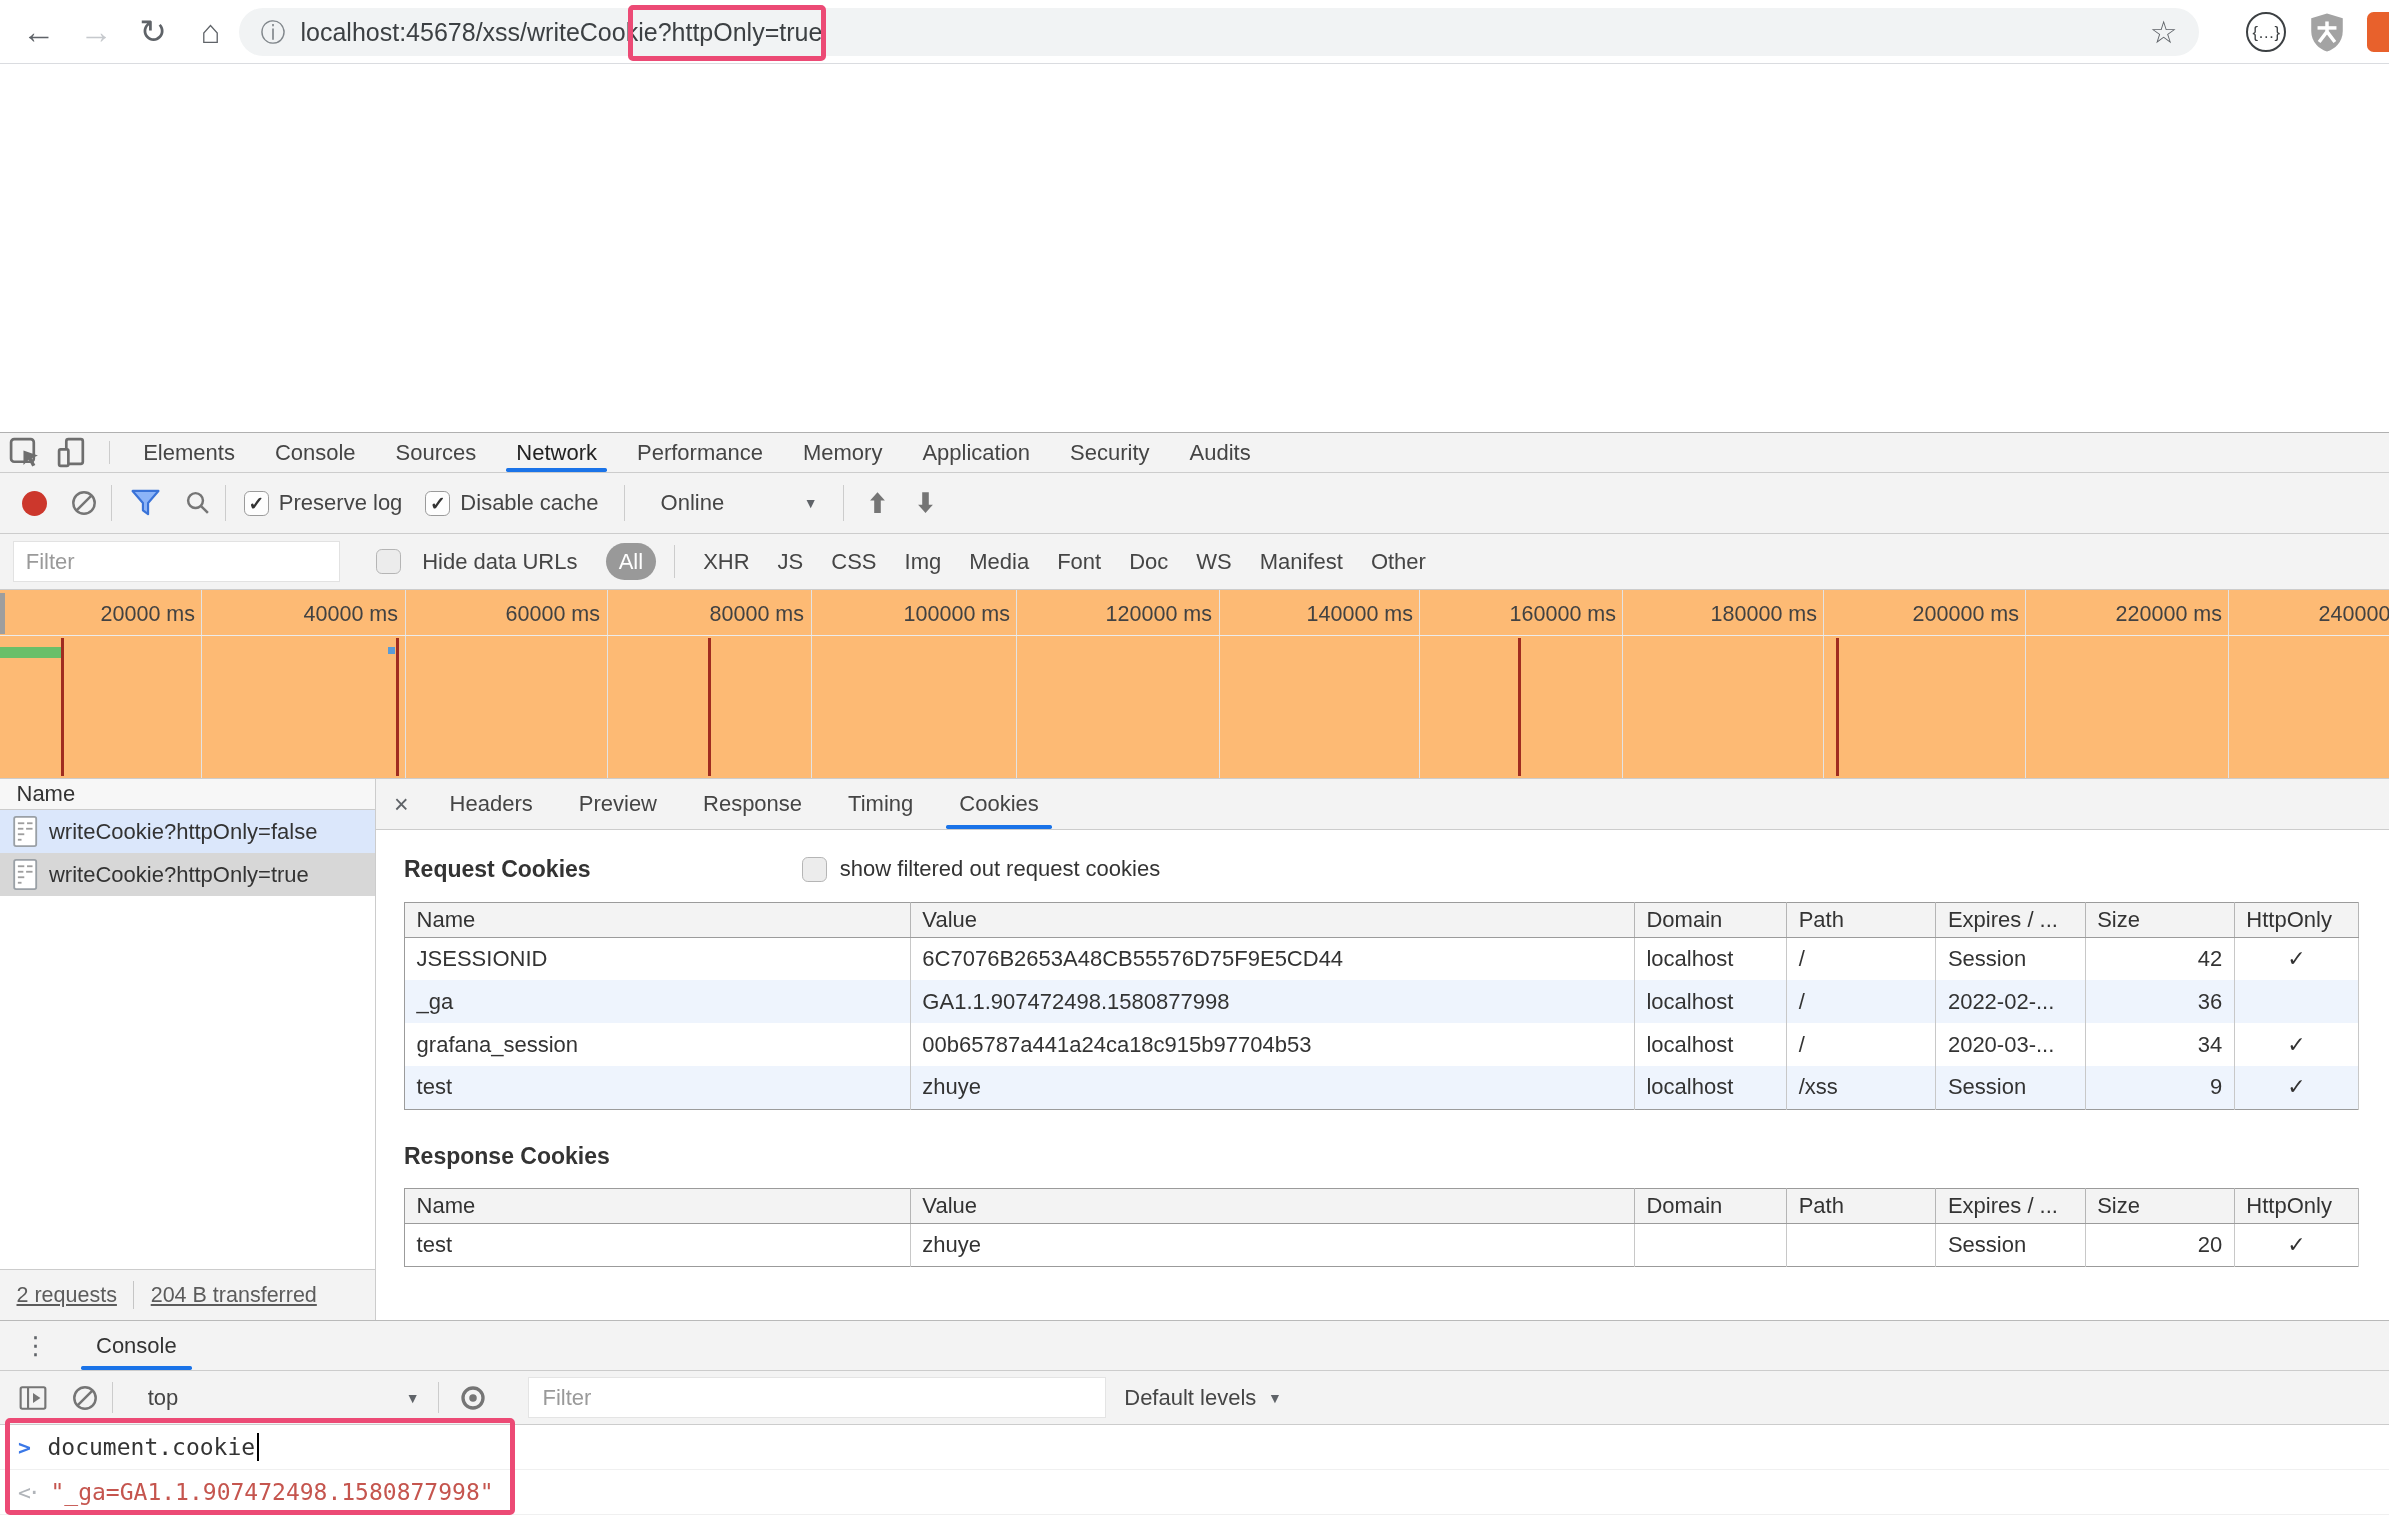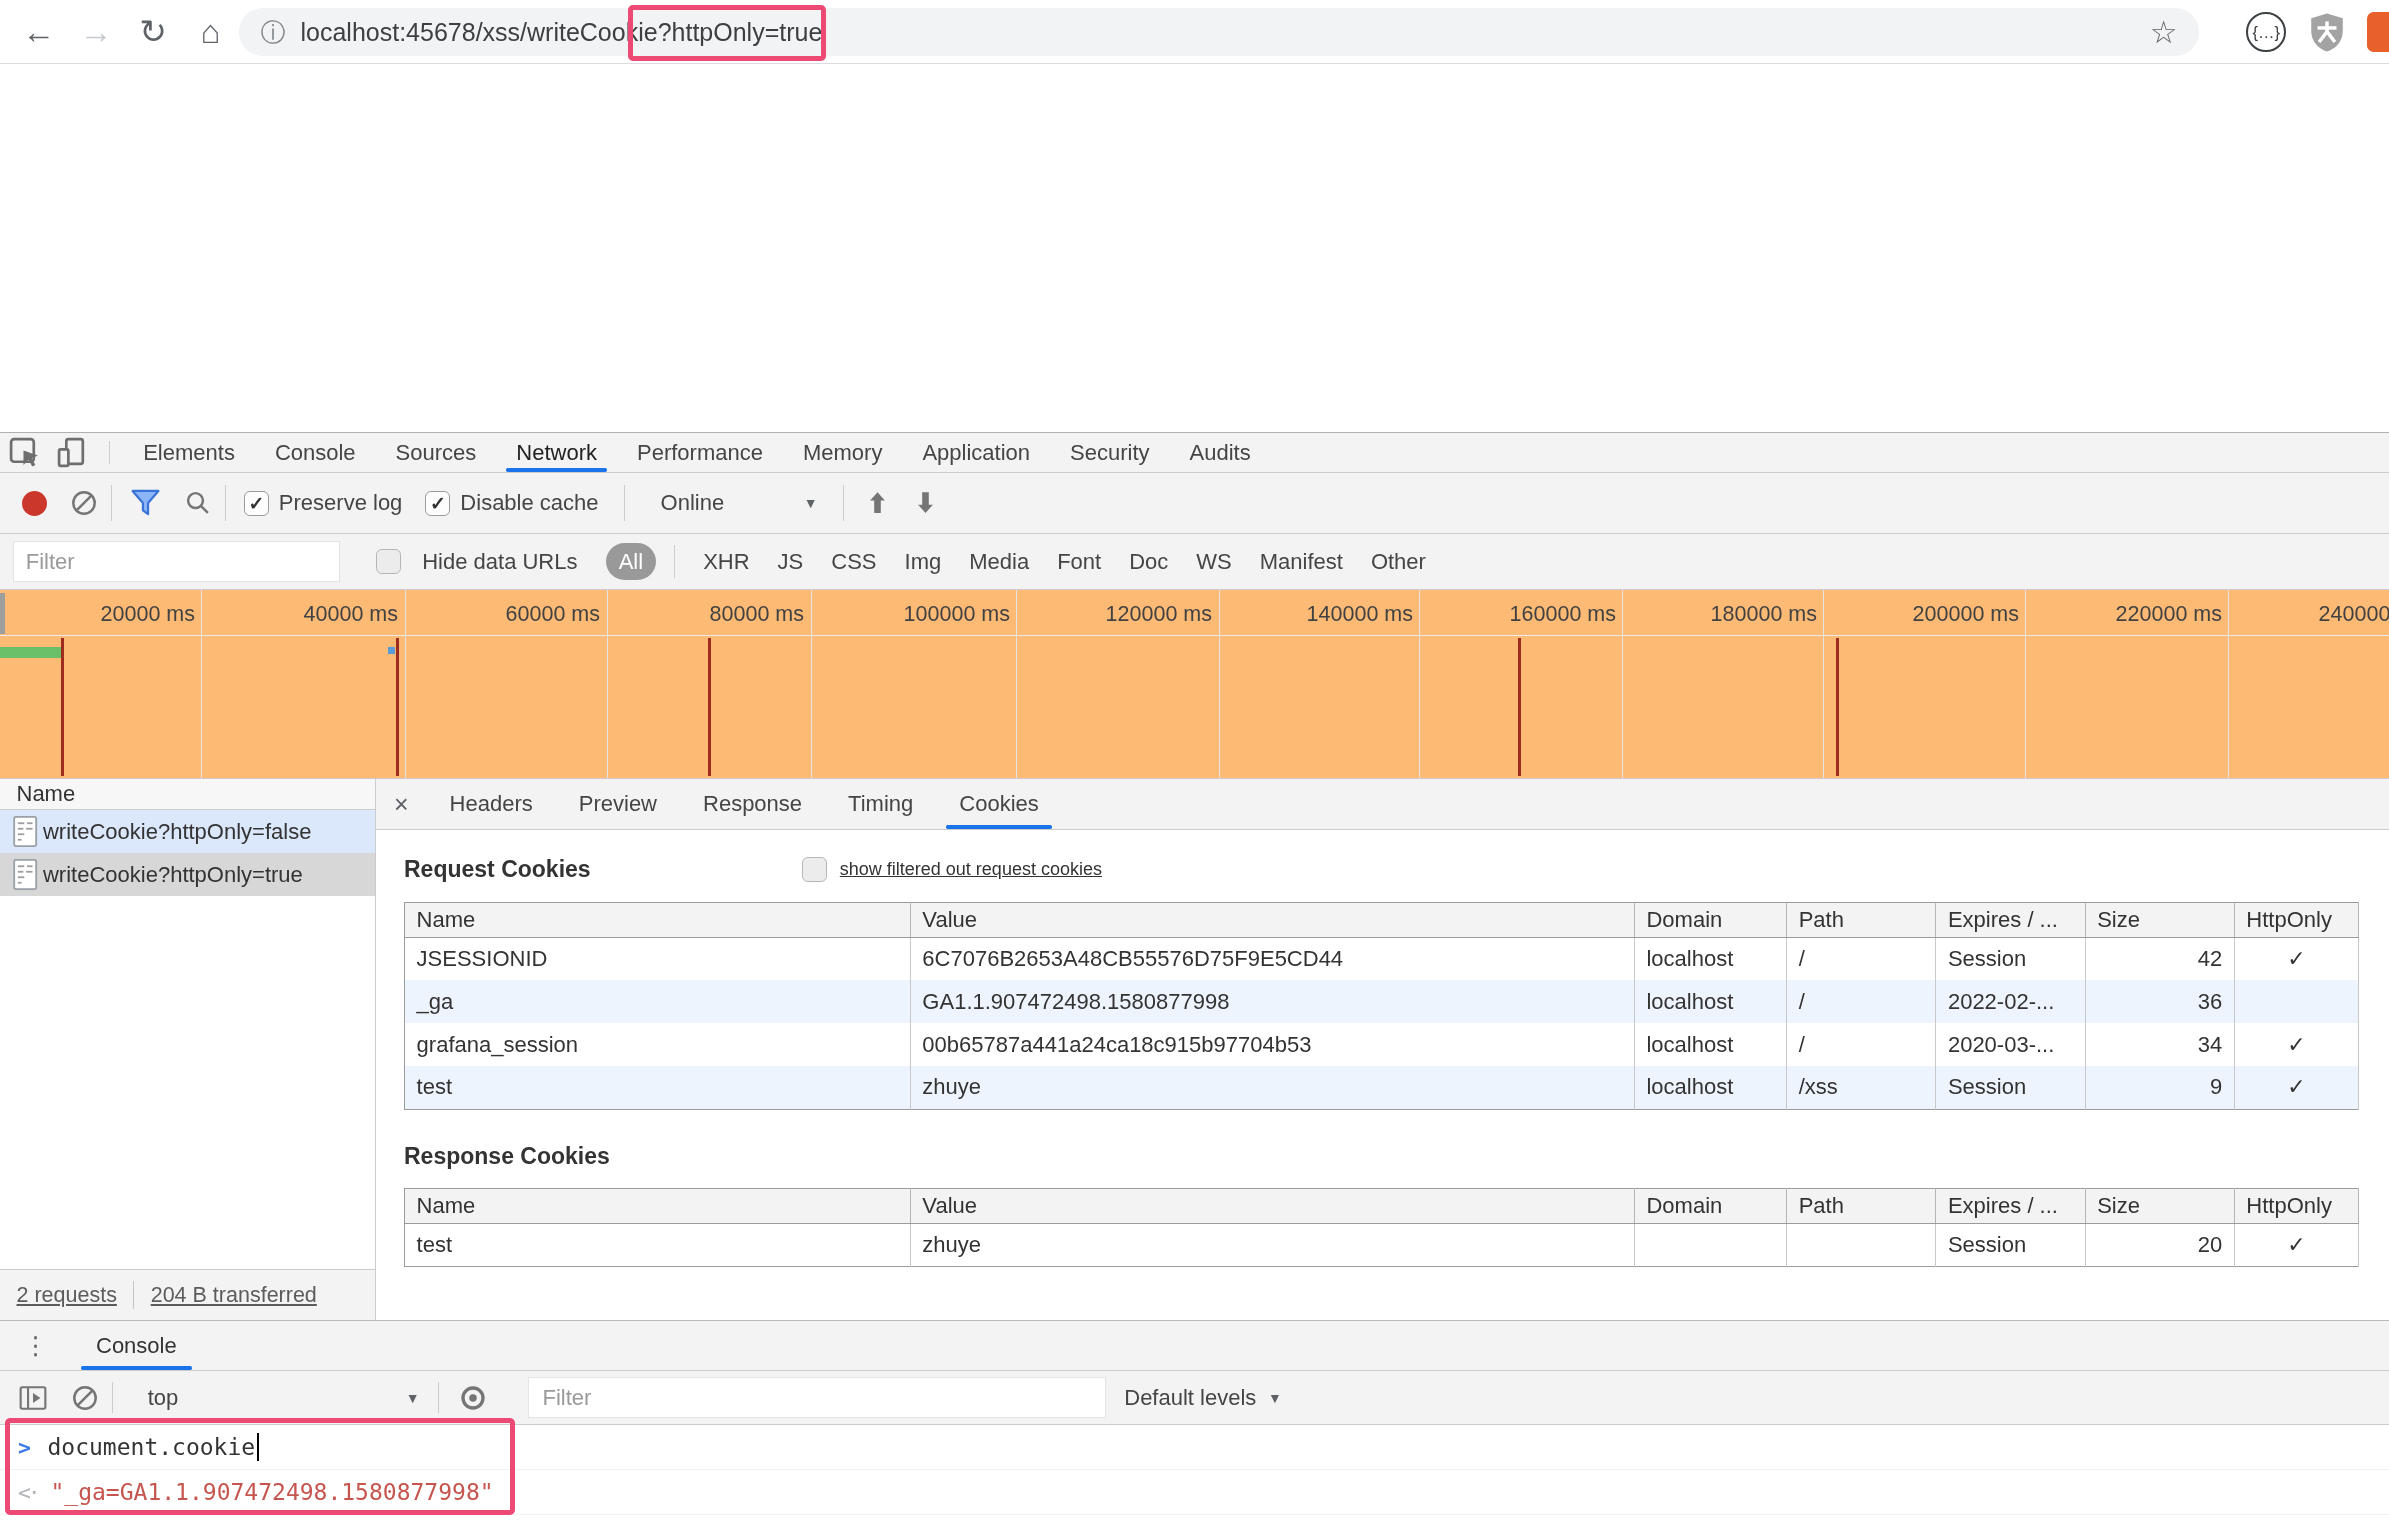--- a/index.html
+++ b/index.html
@@ -75,39 +75,39 @@
   .event-line { position:absolute; top:48px; bottom:2.5px; width:2.5px; background:#a02c20; }
   .ov-green { position:absolute; left:0; top:57px; width:61px; height:10.7px; background:#6abf69; }
   .ov-blue { position:absolute; left:388px; top:57px; width:7.4px; height:7.4px; background:#5b9bd5; }
   .ov-scroll { position:absolute; left:0; top:3.3px; width:5px; height:41px; background:#9e9e9e; }
 
   .net-main { flex:1 1 auto; display:flex; min-height:0; }
   .req-list { width:376px; flex:0 0 376px; border-right:0.8px solid #ccc; display:flex;
               flex-direction:column; background:#fff; }
   .req-header { height:31px; flex:0 0 31px; background:#f7f7f7; border-bottom:0.8px solid #ccc;
                 display:flex; align-items:center; padding-left:16.5px; font-size:22px; }
-  .req-row { height:43px; flex:0 0 43px; display:flex; align-items:center; gap:5px;
+  .req-row { height:43px; flex:0 0 43px; display:flex; align-items:center; gap:11px;
              padding-left:11.6px; font-size:22px; color:#333; }
   .req-row.sel-blue { background:#dbe7fb; }
   .req-row.sel-gray { background:#d7d7d7;text-align:right; }
   .req-footer { margin-top:auto; height:51px; flex:0 0 51px; background:#f3f3f3;
                 border-top:0.8px solid #ccc; display:flex; align-items:center;
                 font-size:21.5px; color:#5c5c5c; padding-left:16.5px;text-decoration:underline; }
   .req-footer .sep-v { height:55%; margin:0 16.5px; background:#c5c5c5; }
 
   .detail { flex:1 1 auto; display:flex; flex-direction:column; background:#fff; min-width:0; }
   .detail-tabs { height:51px; flex:0 0 51px; background:#f3f3f3; border-bottom:0.8px solid #ccc;
                  display:flex; align-items:center; font-size:22px; color:#454545; }
   .close-x { padding:0 18px; font-size:25px; color:#5f6368; }
   .d-tab { position:relative; height:100%; display:flex; align-items:center; padding:0 23px; }
   .detail-body { flex:1 1 auto; position:relative; padding-left:28px; overflow:hidden; }
   .section-row { margin-top:21.5px; height:35px; display:flex; align-items:center; }
   .section-title { font-size:23px; font-weight:bold; color:#333; }
   .section-row .checkbox { margin-left:211px; }
-  .section-row .chklabel { margin-left:13.2px; font-size:18px;text-decoration:underline; }
+  .section-row .chklabel { margin-left:13.2px; font-size:22px; }
   .resp-title { margin-top:30px; height:33px; display:flex; align-items:center; }
 
   table.cookie { border-collapse:collapse; table-layout:fixed; width:1955px; margin-top:15px;
                  border:1.7px solid #9b9b9b; font-size:22px; }
   table.cookie th { background:#f3f3f3; font-weight:normal; text-align:left; height:35px;
                     border-right:0.8px solid #b5b5b5; border-bottom:1.7px solid #9b9b9b;
                     padding:0 11.6px; color:#333; }
   table.cookie td { height:43px; border-right:0.8px solid #c8c8c8; padding:0 11.6px; color:#333;
                     white-space:nowrap; overflow:hidden; }
   table.cookie tr.alt td { background:#eef4fd; }

